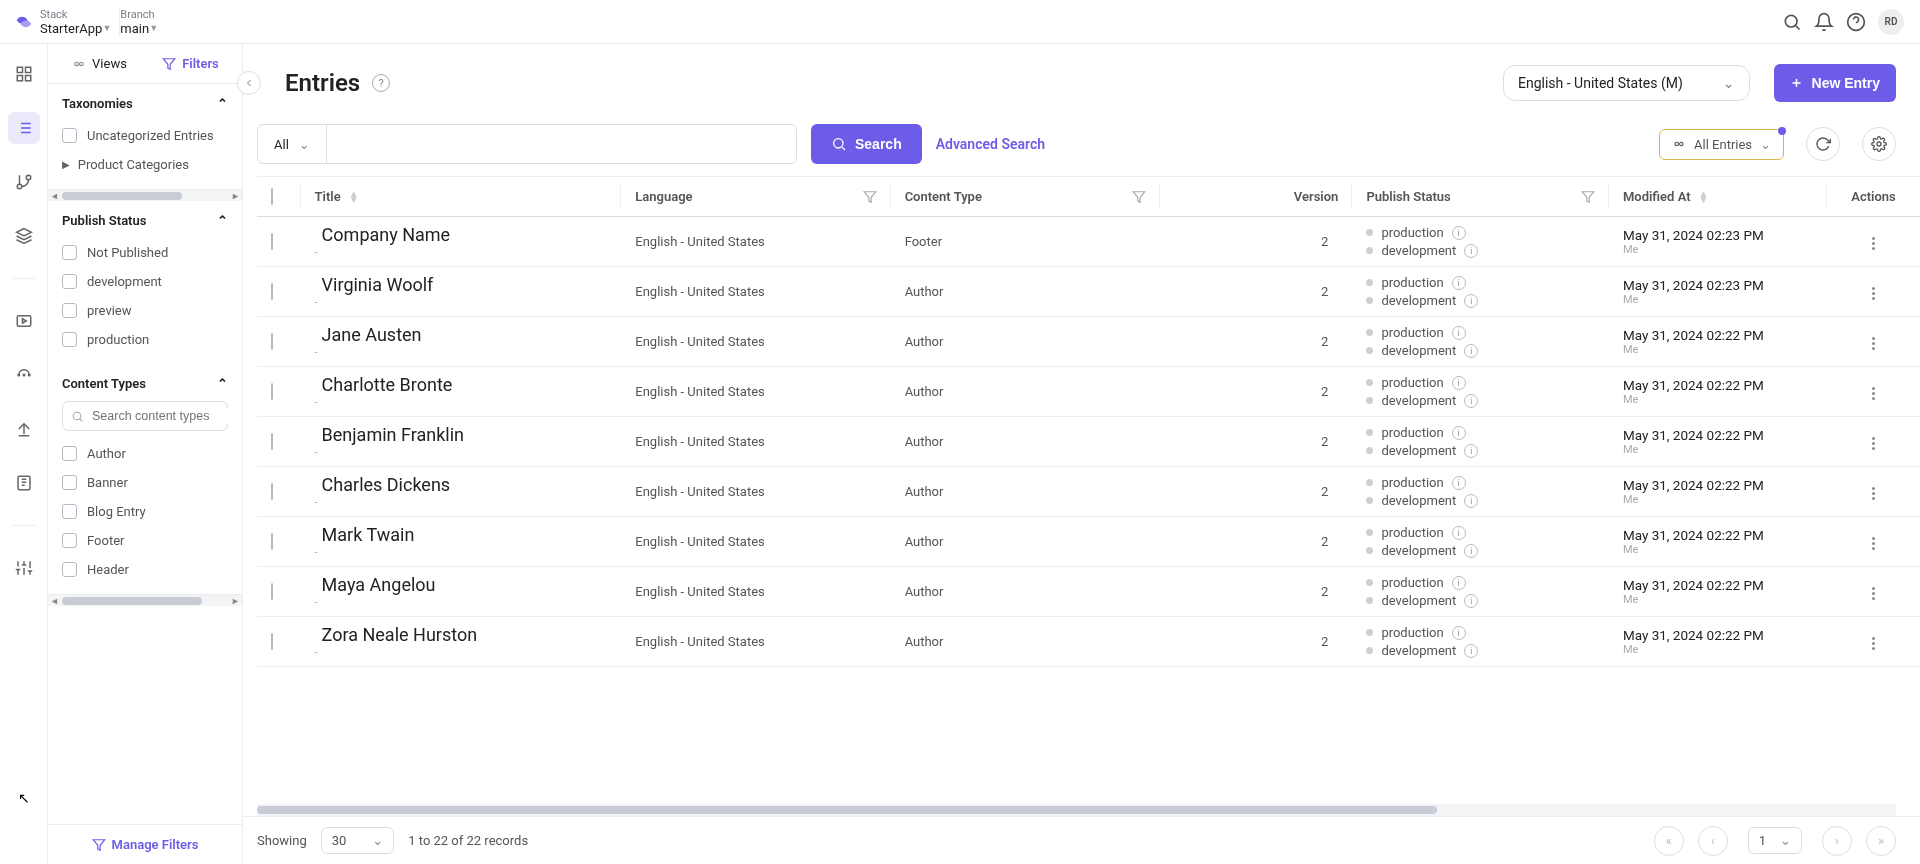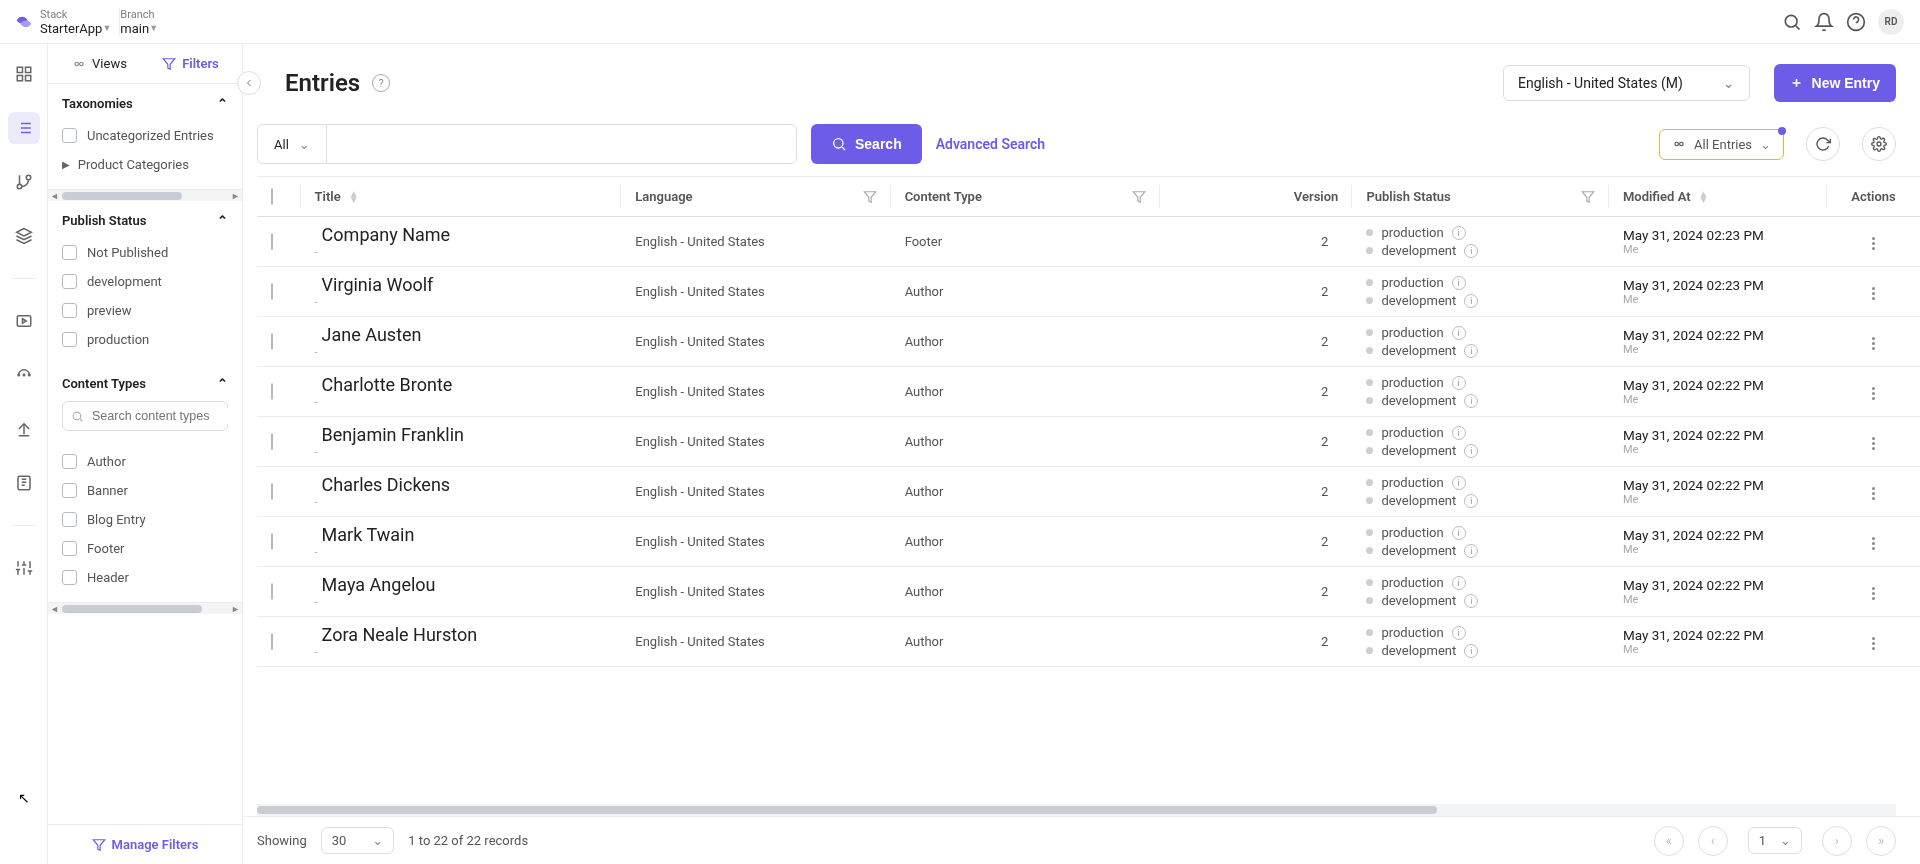--- a/index.html
+++ b/index.html
@@ -90,21 +90,21 @@
     height:12px; border-top:1px solid var(--border-light); background:#f3f4f6; position:relative;
   }
   .mini-hscroll:before, .mini-hscroll:after{
     position:absolute;top:0;font-size:9px;color:#888;line-height:12px;
   }
   .mini-hscroll:before{content:"◄";left:2px;}
   .mini-hscroll:after{content:"►";right:2px;}
   .mini-hscroll .thumb{position:absolute;top:2px;left:14px;height:8px;width:120px;background:#c9ccd4;border-radius:4px;}
   .ct-search {
     display:flex;align-items:center;gap:6px;border:1px solid var(--border);border-radius:6px;
-    padding:6px 8px; margin-bottom:16px;
+    padding:6px 8px; margin-bottom:8px;
   }
   .ct-search input { border:none;outline:none;flex:1;font-size:12.5px;color:#555;}
   .manage-filters {
     border-top:1px solid var(--border-light);
     padding:12px; display:flex;align-items:center;justify-content:center;gap:6px;
     color:var(--purple); font-weight:600; cursor:pointer;
   }
   
   .content { flex:1; display:flex; flex-direction:column; min-width:0;}
   .content-header {
@@ -115,21 +115,21 @@
     display:flex;align-items:center;justify-content:center;color:#777;cursor:pointer;
     position:relative;left:-12px;background:#fff;
   }
   .page-title { font-size:24px; font-weight:600; }
   .help-circle {
     width:18px;height:18px;border:1.5px solid #aaa;border-radius:50%;
     display:flex;align-items:center;justify-content:center;font-size:11px;color:#888;cursor:pointer;
   }
   .ch-spacer{flex:1;}
   .locale-select{
-    border:1px solid var(--border); border-radius:6px; padding:9px 14px;
+    border:1px solid var(--border); border-radius:12px; padding:9px 14px;
     display:flex;align-items:center;gap:40px;cursor:pointer;font-size:14px;
   }
   .new-entry-btn{
     margin-left:12px;background:var(--purple);color:#fff;border:none;border-radius:6px;
     padding:10px 16px;font-size:14px;font-weight:600;display:flex;align-items:center;gap:8px;cursor:pointer;
   }
   
   .search-row{ display:flex;align-items:center;padding:8px 24px 12px 14px;gap:14px;}
   .combo-search{
     display:flex;align-items:center;border:1px solid var(--border);border-radius:6px;overflow:hidden;

